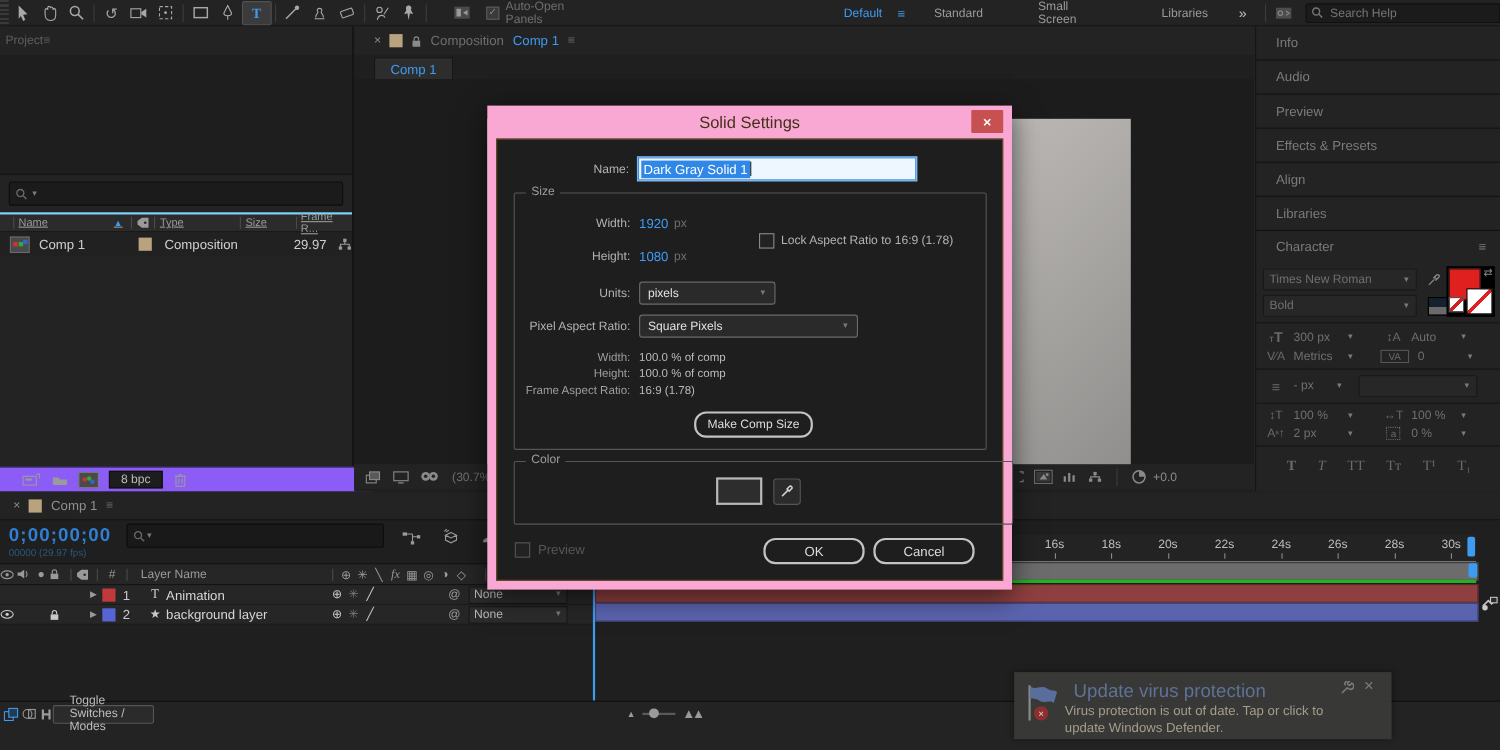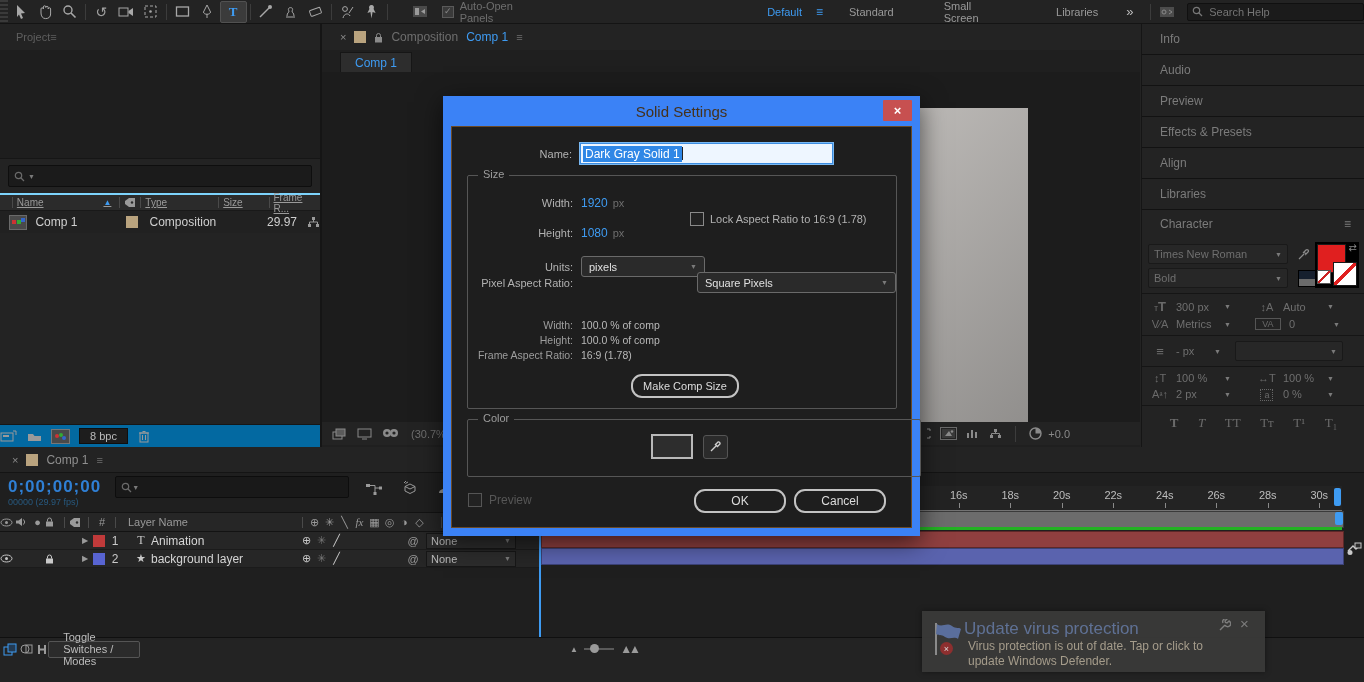--- a/index.html
+++ b/index.html
@@ -18,30 +18,30 @@
   .tool.active{background:#3b3b3b;border:1px solid #515151;border-radius:2px;color:#3e9bf2;font-weight:bold;}
   .tsep{width:1px;height:16px;background:#3c3c3c;margin:0 3px;}
   .ws{padding:0 14px;color:#9a9a9a;}
   .ws.active{color:#3e9bf2;}
   .helpsearch{width:175px;height:16px;background:#1b1b1b;border:1px solid #101010;border-radius:2px;display:flex;align-items:center;padding:0 4px;gap:4px;}
   .helpsearch input{background:transparent;border:none;outline:none;color:#777;font-size:11px;width:140px;font-family:"Liberation Sans",sans-serif;}
   .cb{width:10px;height:10px;border:1px solid #5a5a5a;background:#3a3a3a;display:inline-flex;align-items:center;justify-content:center;color:#888;font-size:9px;line-height:1;}
 
   
   .project{left:0;top:24px;width:320px;height:423px;background:#232323;border-right:2px solid #151515;}
-  .pp-header{height:26px;display:flex;align-items:center;padding-left:16px;color:#5f5f5f;}
+  .pp-header{height:26px;display:flex;align-items:center;padding-left:5px;color:#5f5f5f;}
   .pp-thumb-area{height:108px;background:#1e1e1e;border-bottom:1px solid #161616;}
   .searchbox{margin:6px 8px;height:20px;background:#1b1b1b;border:1px solid #0e0e0e;border-radius:2px;display:flex;align-items:center;padding:0 5px;gap:3px;}
   .cols{height:15px;background:#2b2b2b;border-top:2px solid #7dd3fc;border-bottom:1px solid #191919;display:flex;align-items:center;color:#9a9a9a;font-size:10px;text-decoration:underline;}
   .csep{width:1px;height:11px;background:#4a4a4a;margin:0 4px;}
   .prow{height:22px;display:flex;align-items:center;background:#212121;}
   .filmicon{width:17px;height:13px;background:#4a4a4a;border:1px solid #6a6a6a;position:relative;}
   .filmicon i{position:absolute;width:4px;height:4px;left:2px;top:4px;background:#c33;box-shadow:5px 0 0 #3a3,9px -2px 0 #36c;}
   .tansq{width:12px;height:12px;background:#b9a37e;}
-  .pp-bottom{position:absolute;left:0;bottom:0;width:100%;height:22px;background:#0369a1;border-top:1px solid #161616;display:flex;align-items:center;gap:10px;padding-left:0;color:#9a9a9a;}
+  .pp-bottom{position:absolute;left:0;bottom:0;width:100%;height:22px;background:#8b5cf6;border-top:1px solid #161616;display:flex;align-items:center;gap:10px;padding-left:20px;color:#9a9a9a;}
   .bpcbox{background:#1d1d1d;border:1px solid #0f0f0f;padding:1px 10px;color:#bbb;}
 
   
   .comp{left:322px;top:24px;width:818px;height:423px;background:#1f1f1f;}
   .comp-tabrow{height:26px;background:#232323;display:flex;align-items:center;gap:8px;padding-left:14px;}
   .comp-subtab{margin-left:18px;margin-top:2px;width:70px;height:19px;background:#2d2d2d;border:1px solid #161616;border-bottom:none;display:flex;align-items:center;justify-content:center;}
   .viewer{position:absolute;left:0;top:48px;width:818px;height:350px;background:#1c1c1c;}
   .compimg{position:absolute;left:121px;top:36px;width:585px;height:332px;background:linear-gradient(135deg,#d8d5d2 0%,#c6c3c0 40%,#8f8d8b 100%);}
   .comp-bottom{position:absolute;left:0;bottom:2px;width:818px;height:23px;background:#232323;display:flex;align-items:center;color:#8a8a8a;}
   .lockico{color:#7a7a7a;font-size:10px;}
@@ -92,21 +92,21 @@
   .knob{position:absolute;left:6px;top:-4px;width:9px;height:9px;border-radius:50%;background:#9a9a9a;}
   .shield{width:14px;height:17px;background:#8f8f8f;clip-path:polygon(0 0,100% 0,100% 60%,50% 100%,0 60%);}
 
   
   .toast{left:922px;top:611px;width:343px;height:61px;background:rgba(57,57,56,0.97);z-index:5;box-shadow:0 0 6px rgba(0,0,0,.4);}
   .toast-title{color:#5f7195;font-size:17px;}
   .toast-body{color:#a59c8b;font-size:12px;line-height:1.25;}
   .badge{position:absolute;left:8px;bottom:2px;width:13px;height:13px;border-radius:50%;background:#8d2f2f;color:#ddd;font-size:9px;display:flex;align-items:center;justify-content:center;}
 
   
-  .dialog{left:443px;top:96px;width:477px;height:440px;background:#3b82f6;z-index:10;box-shadow:0 6px 24px rgba(0,0,0,.6);}
+  .dialog{left:443px;top:96px;width:477px;height:440px;background:#f9a8d4;z-index:10;box-shadow:0 6px 24px rgba(0,0,0,.6);}
   .dlg-title{height:30px;display:flex;align-items:center;justify-content:center;color:#45311a;font-size:15px;position:relative;}
   .dlg-close{position:absolute;right:8px;top:4px;width:29px;height:21px;background:#c75050;color:#fff;display:flex;align-items:center;justify-content:center;font-size:13px;font-weight:bold;border-radius:1px;}
   .dlg-body{position:absolute;left:8px;top:30px;right:8px;bottom:8px;background:#1e1e1e;border:1px solid #6b4a26;}
   .frow{position:absolute;display:flex;align-items:center;}
   .flabel{color:#b2b2b2;text-align:right;}
   .group{position:absolute;border:1px solid #565656;border-radius:2px;}
   .legend{position:absolute;top:-8px;left:10px;background:#1e1e1e;padding:0 5px;color:#9d9d9d;}
   .sel{background:#2a2a2a;border:1px solid #6a6a6a;border-radius:3px;height:19px;display:flex;align-items:center;justify-content:space-between;padding:0 7px;color:#e0e0e0;}
   .pillbtn{border:2px solid #c3c3c3;border-radius:11px;background:transparent;color:#dcdcdc;display:flex;align-items:center;justify-content:center;font-size:12px;font-family:"Liberation Sans",sans-serif;}
   .dcb{width:12px;height:12px;border:1px solid #8a8a8a;background:#222;}
@@ -701,21 +701,21 @@
   </div>
 
   <div class="toast abs">
     <span class="abs" style="left:10px;top:10px;">
       <svg width="30" height="36">
           <path d="M4 2 L4 34" stroke="#8a8a8a" stroke-width="2"></path>
           <path d="M5 3 C10 7 14 1 20 5 C24 8 27 6 29 8 L26 18 C22 15 18 19 13 16 C9 13 7 15 4 13 Z" fill="#5a6e9c"></path>
         </svg>
       <span class="badge">×</span>
     </span>
-    <div class="toast-title abs" style="left:42px;top:8px;">Update virus protection</div>
+    <div class="toast-title abs" style="left:54px;top:8px;">Update virus protection</div>
     <div class="toast-body abs" style="left:46px;top:28px;width:250px;">Virus protection is out of date. Tap or click to update Windows Defender.</div>
     <span class="abs" style="left:296px;top:8px;">
         <svg width="13" height="13">
           <path d="M2 11 L7 6 M7 6 a3 3 0 1 0 4 -4 l-2 2 -1.5 -0.5 -0.5 -1.5 2 -2 a3 3 0 0 0 -4 4" stroke="#7d7d7d" fill="none" stroke-width="1.4"></path>
         </svg>
       </span>
     <span class="abs" style="left:318px;top:4px;color:#7d7d7d;font-size:15px;">×</span>
   </div>
 
   <div class="dialog abs">
@@ -750,21 +750,21 @@
           <span class="blue" style="font-size:12px;">1080</span>
           <span class="dim" style="margin-left:5px;">px</span>
         </div>
         <div class="frow" style="left:0;top:80px;width:100%;">
           <span class="flabel" style="width:105px;margin-right:8px;">Units:</span>
           <div class="sel" style="width:108px;">
             <span>pixels</span>
               <span class="car">▼</span>
           </div>
         </div>
-        <div class="frow" style="left:0;top:96px;width:100%;justify-content:space-between;">
+        <div class="frow" style="left:0;top:110px;width:100%;">
           <span class="flabel" style="width:105px;margin-right:8px;">Pixel Aspect Ratio:</span>
           <div class="sel" style="width:183px;">
             <span>Square Pixels</span>
               <span class="car">▼</span>
           </div>
         </div>
         <div class="frow" style="left:0;top:143px;width:100%;font-size:10.5px;">
           <span class="flabel" style="width:105px;margin-right:8px;color:#9d9d9d;">Width:</span>
           <span style="color:#b9b9b9;">100.0 % of comp</span>
         </div>

